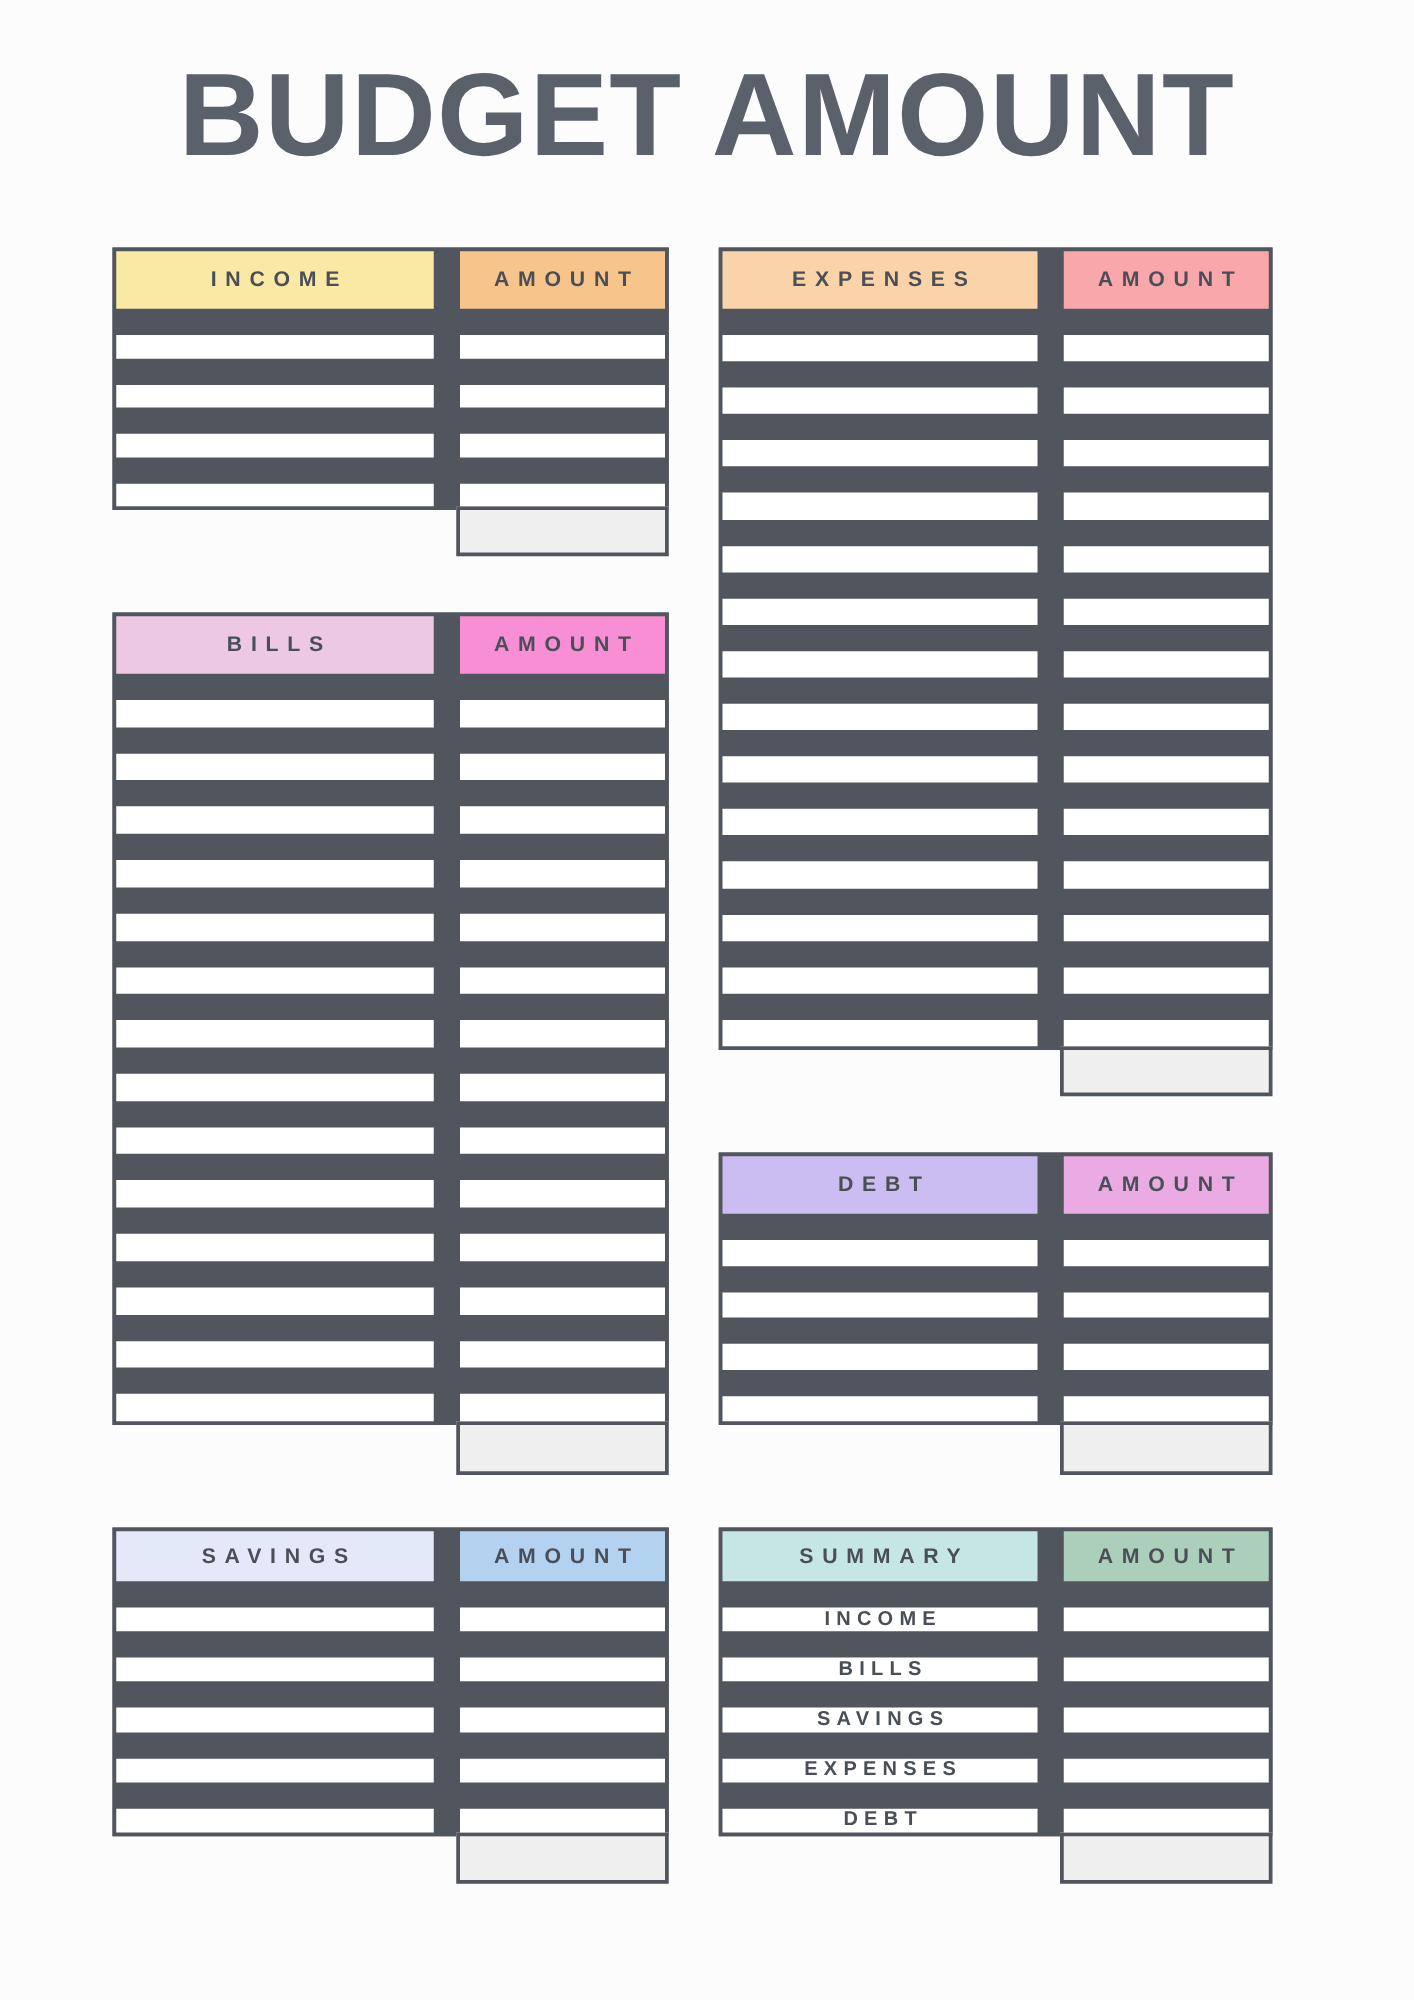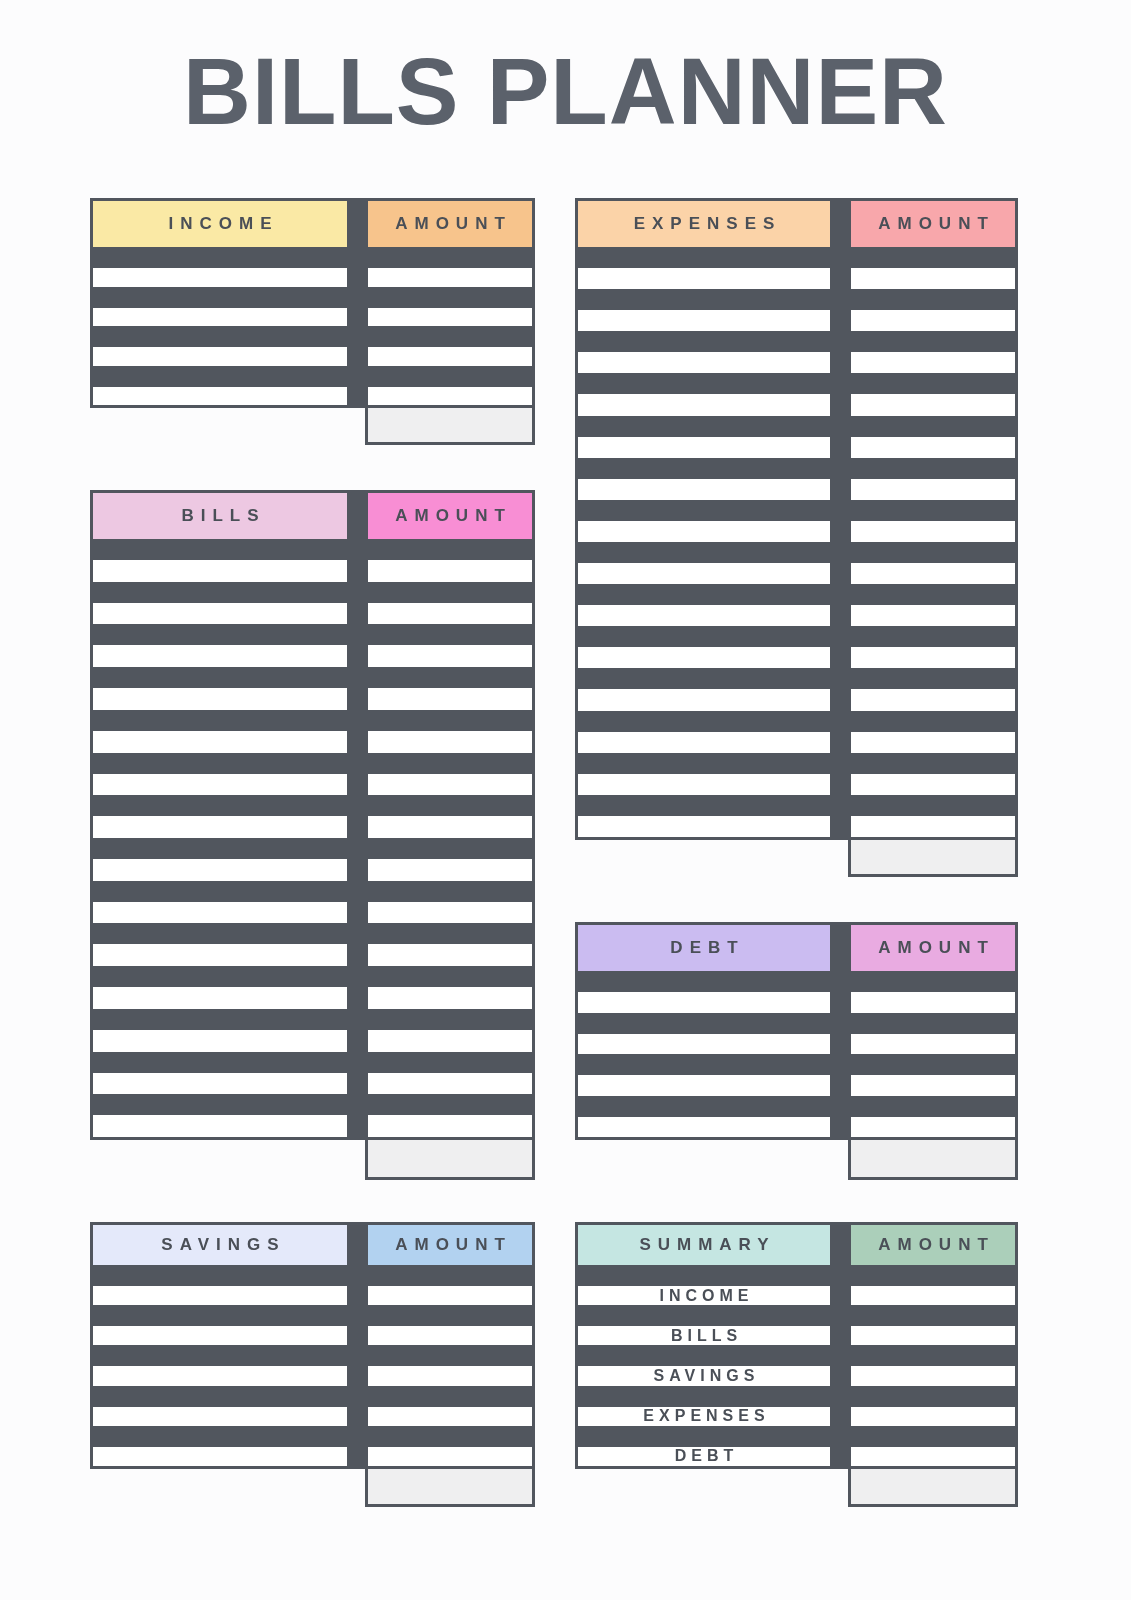--- a/index.html
+++ b/index.html
@@ -47,21 +47,21 @@
     margin-top:-3px;
     border:3px solid var(--border,#51565e);
     background:var(--total_cell,#efeff0);
   }
 </style>
 </head>
 <body style="--background: #fcfcfd; --border: #51565e; --title: #5b616b; --header_text: #4a4f57; --total_cell: #efeff0;">
 
 <div class="page">
 
-  <div class="title">BILLS PLANNER</div>
+  <div class="title">BUDGET AMOUNT</div>
 
   <div class="tblock" style="left:90px; top:198px; width:445px;">
     <div class="ptable" style="height: 210px; grid-template-rows: 46px repeat(4, 1fr);">
       <div class="cell head" style="background: rgb(250, 233, 165);">INCOME</div>
       <div class="cell head" style="background: rgb(247, 196, 140);">AMOUNT</div>
     <div class="cell body"></div>
         <div class="cell body"></div>
         <div class="cell body"></div>
         <div class="cell body"></div>
         <div class="cell body"></div>

